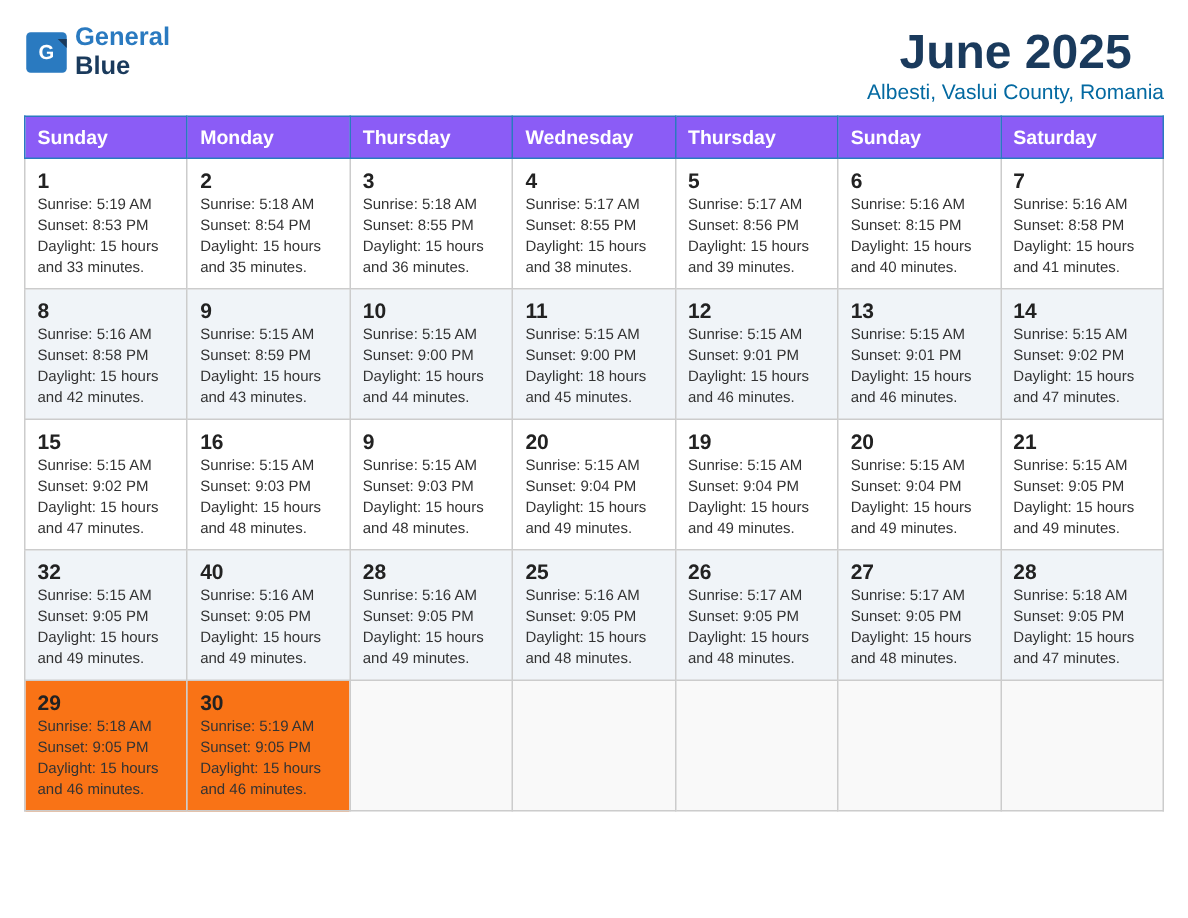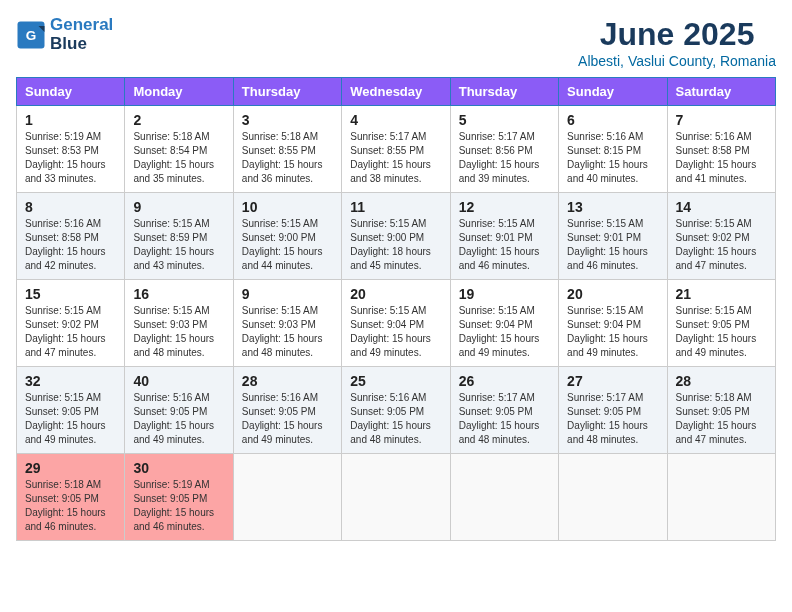--- a/index.html
+++ b/index.html
@@ -58,21 +58,21 @@
       font-size: 10.5px;
       color: #222;
       background: #fff;
       width: calc(100% / 7);
       min-height: 80px;
     }
     .calendar tr:nth-child(even) td {
       background: #f0f4f8;
     }
     .calendar tr.last-row td {
-      background: #fca5a5;
+      background: #f97316;
     }
     .day-number {
       font-size: 14px;
       font-weight: bold;
       display: block;
       margin-bottom: 2px;
     }
     .cell-text {
       font-size: 10px;
       line-height: 1.4;

